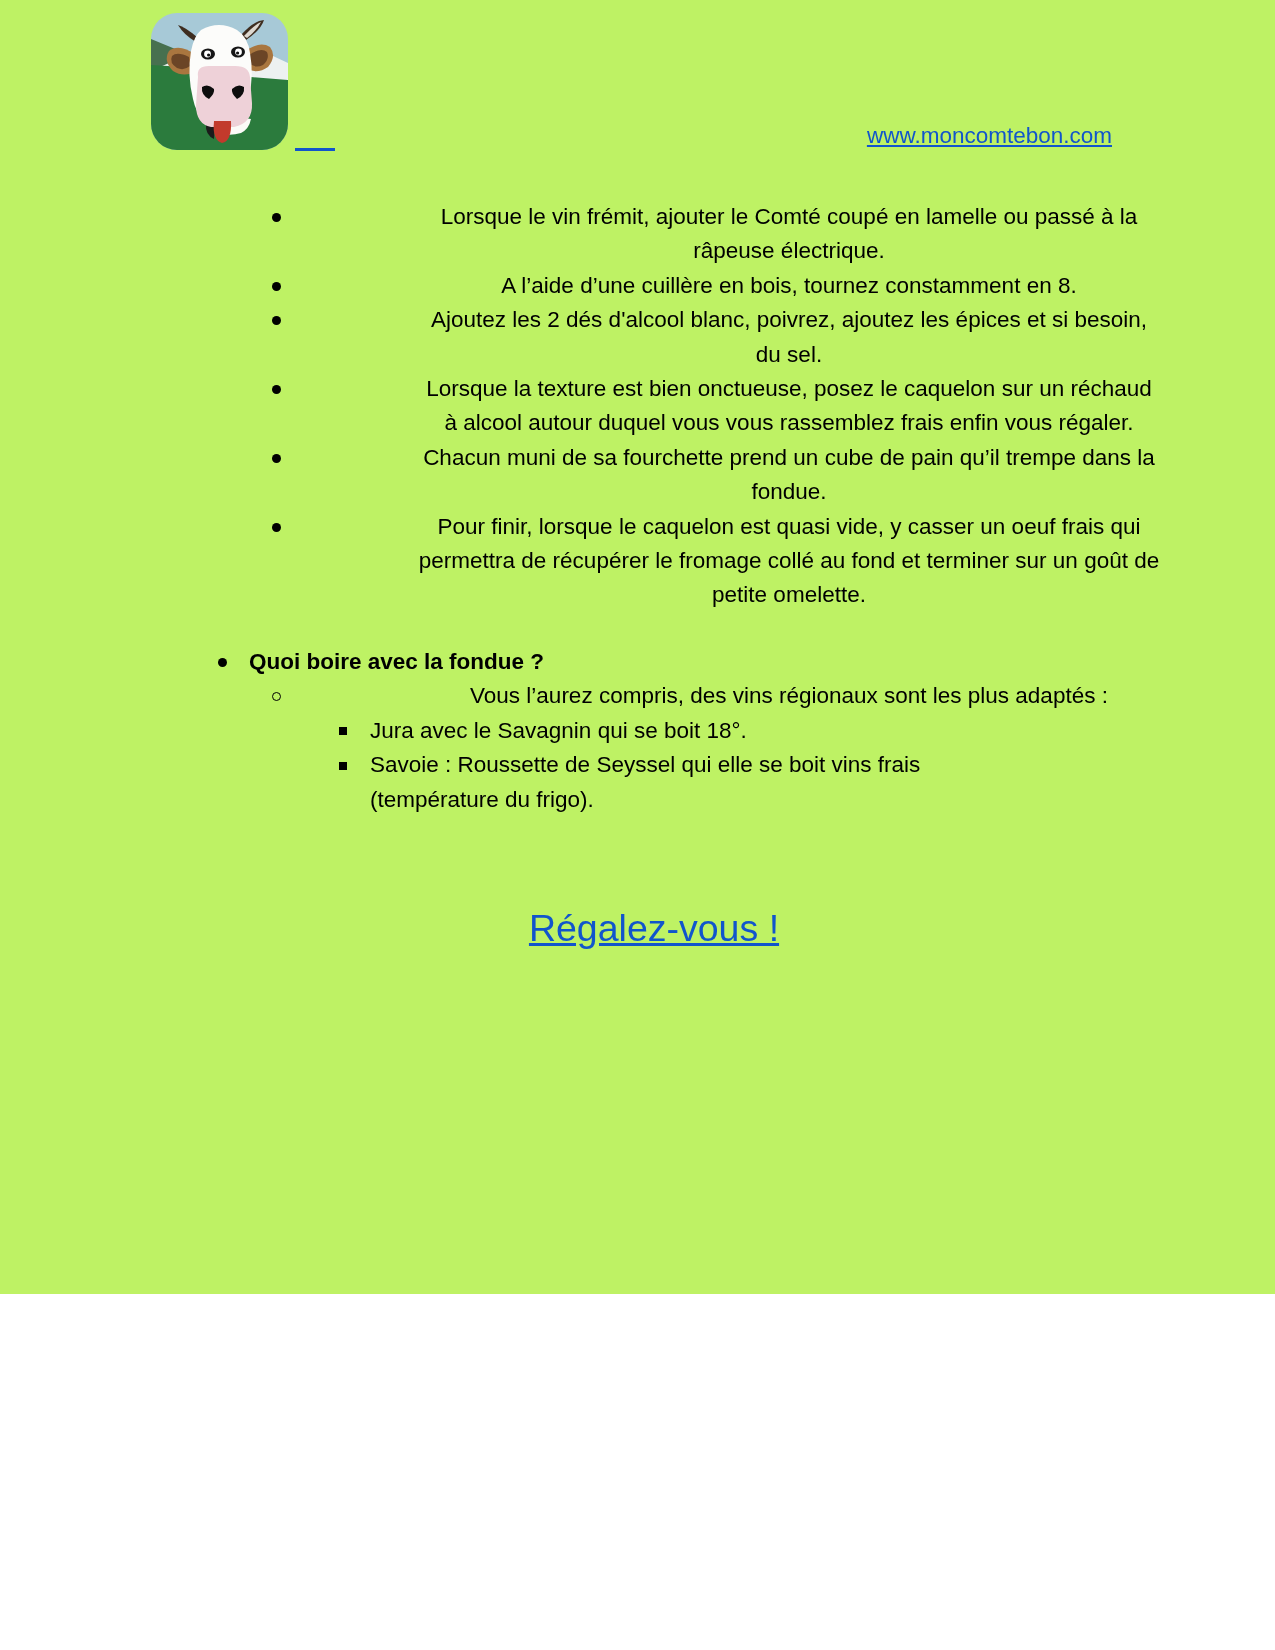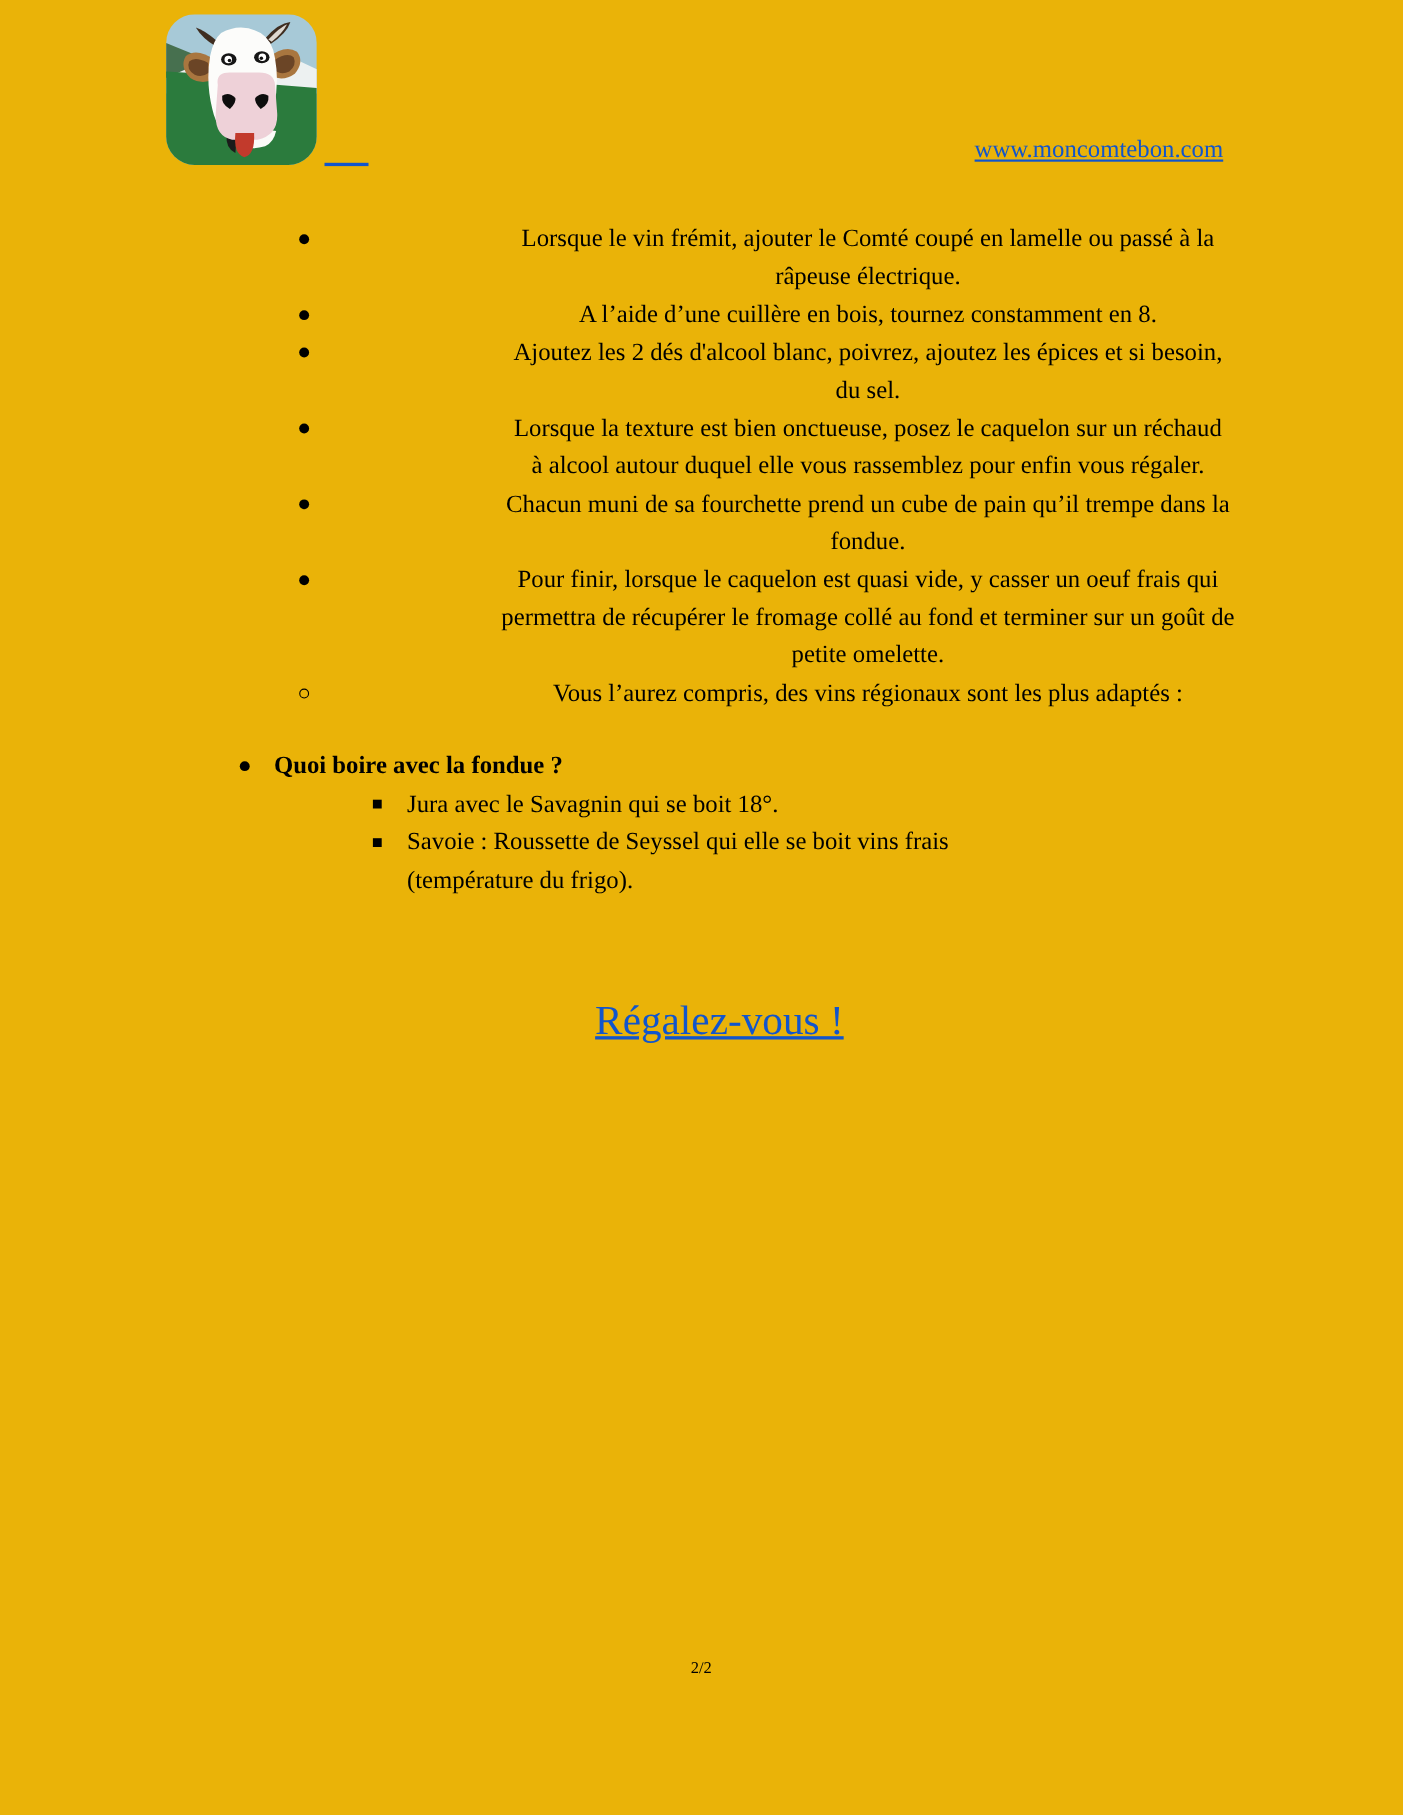--- a/index.html
+++ b/index.html
@@ -1,21 +1,21 @@
 <!DOCTYPE html>
 <html lang="fr"><head>
 <meta charset="utf-8">
 <style>
   html,body{margin:0;padding:0;background:#ffffff;}
   .page{
     position:relative;
     width:1275px;
-    height:1650px;
-    background:#eab308;
-    font-family:Liberation Serif, serif;
+    height:1294px;
+    background:#bef264;
+    font-family:Liberation Sans, sans-serif;
     color:#000000;
     overflow:hidden;
   }
   
   .logo-wrap{position:absolute;left:151px;top:13px;width:137px;height:137px;}
   .logo-dash{position:absolute;left:295px;top:148px;width:40px;height:3px;background:#1155cc;display:block;}
   .site-link{
     position:absolute;top:123px;right:163px;
     font-size:22.5px;color:#1155cc;text-decoration:underline;cursor:pointer;
     white-space:nowrap;
@@ -113,40 +113,40 @@
         <div class="line">A l’aide d’une cuillère en bois, tournez constamment en 8.</div>
       </div>
       <div class="li lvl2">
         <span class="bullet disc"></span>
         <div class="line">Ajoutez les 2 dés d'alcool blanc, poivrez, ajoutez les épices et si besoin,</div>
         <div class="line">du sel.</div>
       </div>
       <div class="li lvl2">
         <span class="bullet disc"></span>
         <div class="line">Lorsque la texture est bien onctueuse, posez le caquelon sur un réchaud</div>
-        <div class="line">à alcool autour duquel elle vous rassemblez pour enfin vous régaler.</div>
+        <div class="line">à alcool autour duquel vous vous rassemblez frais enfin vous régaler.</div>
       </div>
       <div class="li lvl2">
         <span class="bullet disc"></span>
         <div class="line">Chacun muni de sa fourchette prend un cube de pain qu’il trempe dans la</div>
         <div class="line">fondue.</div>
       </div>
       <div class="li lvl2">
         <span class="bullet disc"></span>
         <div class="line">Pour finir, lorsque le caquelon est quasi vide, y casser un oeuf frais qui</div>
         <div class="line">permettra de récupérer le fromage collé au fond et terminer sur un goût de</div>
         <div class="line">petite omelette.</div>
       </div>
+      <div class="li lvl1 gap bold">
+        <span class="bullet disc"></span>
+        <div class="line">Quoi boire avec la fondue ?</div>
+      </div>
       <div class="li lvl2">
         <span class="bullet circle"></span>
         <div class="line">Vous l’aurez compris, des vins régionaux sont les plus adaptés :</div>
-      </div>
-      <div class="li lvl1 gap bold">
-        <span class="bullet disc"></span>
-        <div class="line">Quoi boire avec la fondue ?</div>
       </div>
       <div class="li lvl3">
         <span class="bullet square"></span>
         <div class="line">Jura avec le Savagnin qui se boit 18°.</div>
       </div>
       <div class="li lvl3">
         <span class="bullet square"></span>
         <div class="line">Savoie : Roussette de Seyssel qui elle se boit vins frais</div>
         <div class="line">(température du frigo).</div>
       </div>

